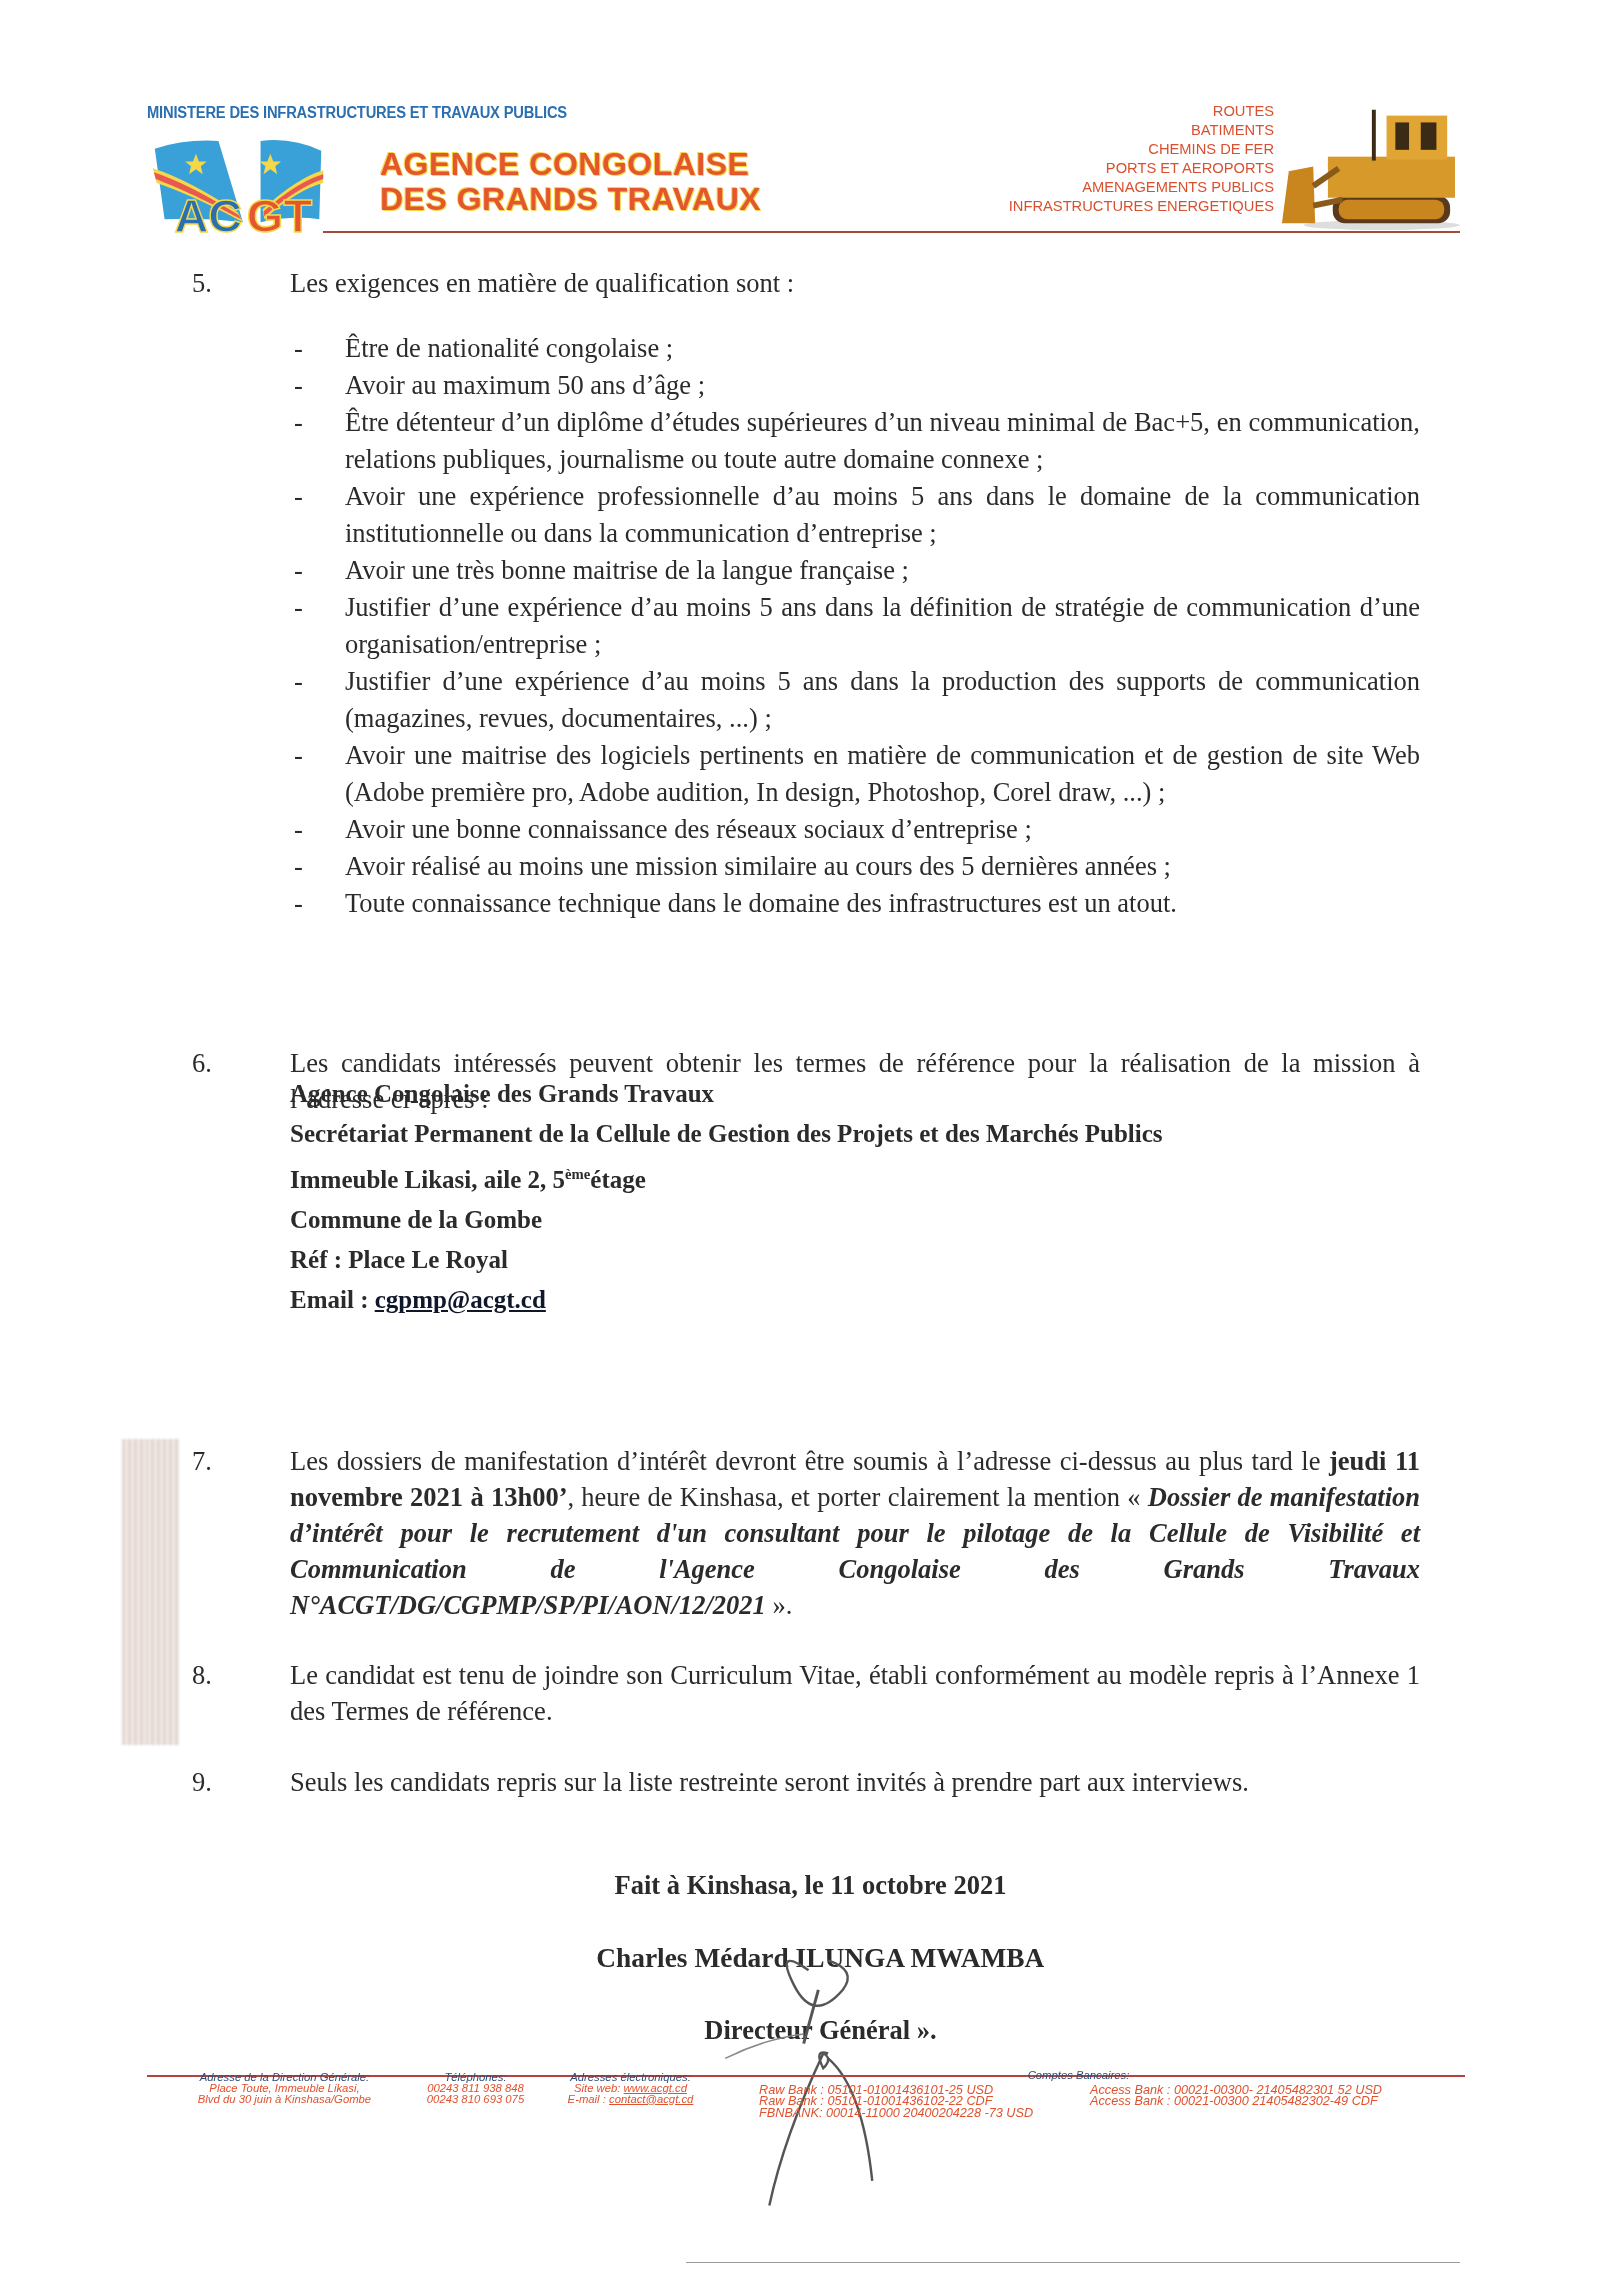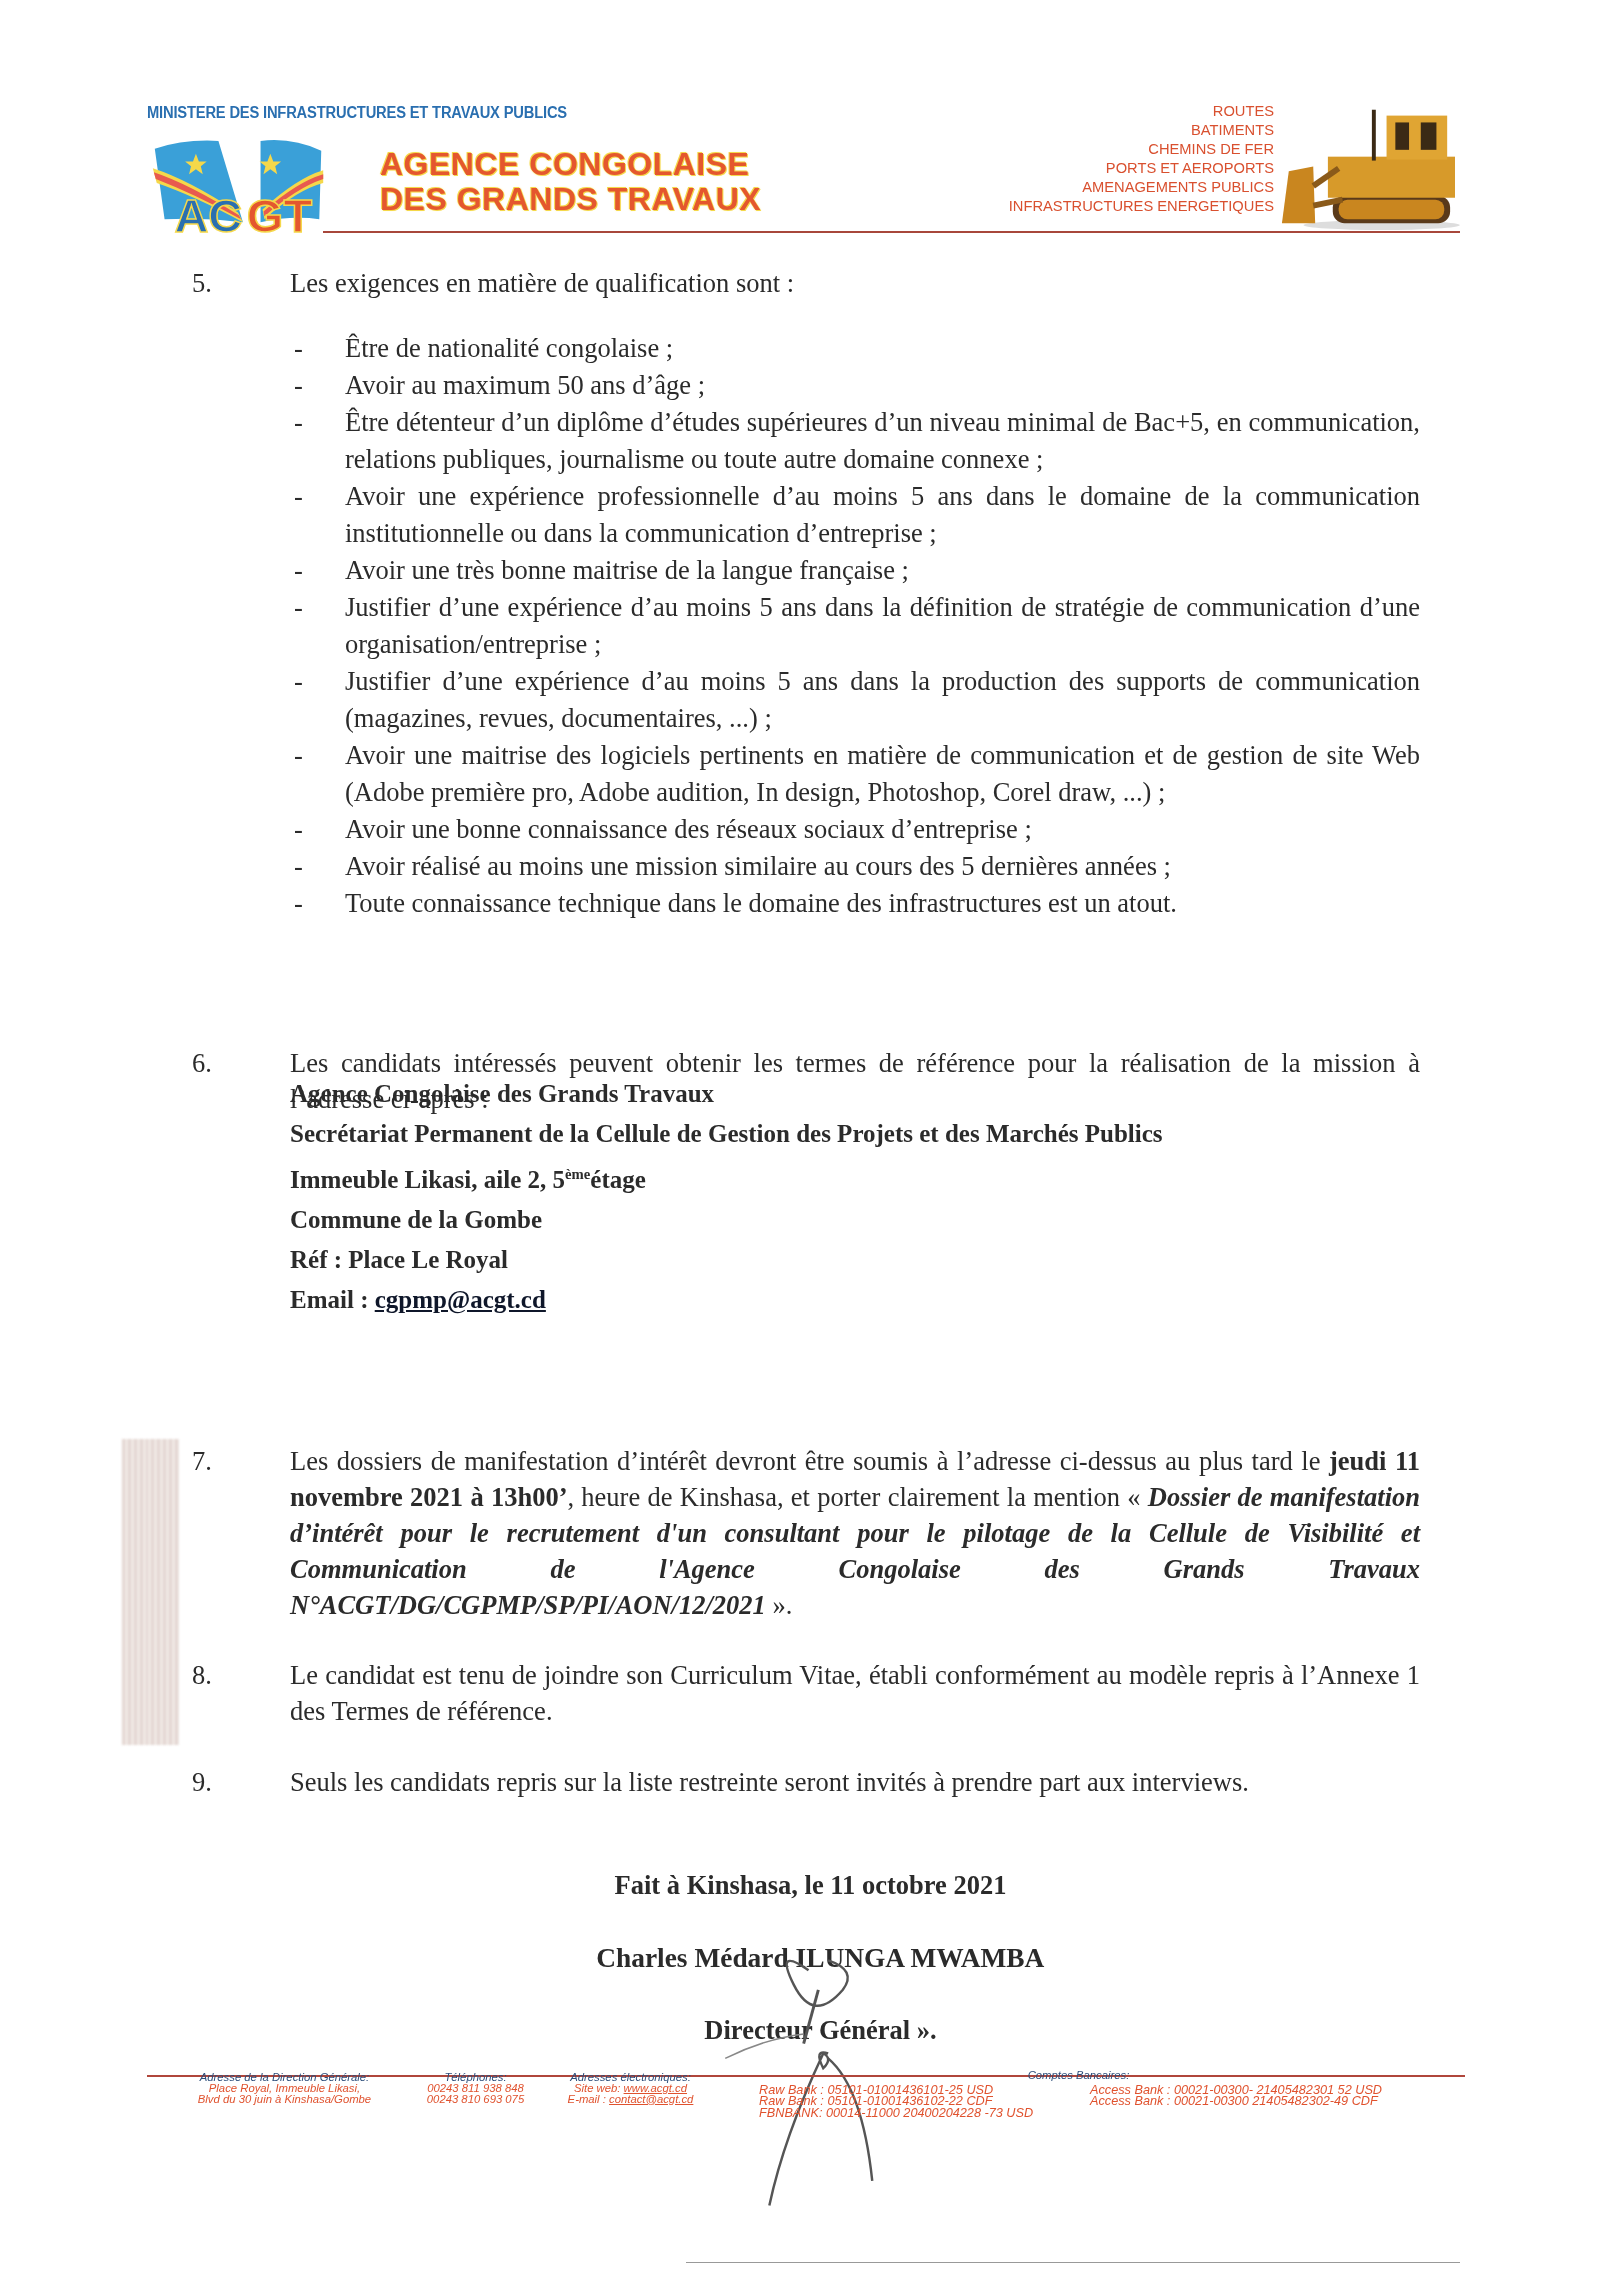--- a/index.html
+++ b/index.html
@@ -142,21 +142,21 @@
   <path d="M835 2030 L820 2085" stroke="#555" stroke-width="3"></path>
   <path d="M820 2075 Q780 2080 740 2100" fill="none" stroke="#888" stroke-width="1.5"></path>
   <path d="M845 2095 Q830 2090 840 2110 Q850 2100 840 2095 Q800 2180 785 2250" fill="none" stroke="#555" stroke-width="2.5"></path>
   <path d="M845 2100 Q880 2130 890 2225" fill="none" stroke="#555" stroke-width="2.5"></path>
 </svg>
 
 <div class="footer-rule"></div>
 
 <div class="footer" style="left:172px; width:225px">
   <div class="lbl">Adresse de la Direction Générale:</div>
-  <div class="val">Place Royal, Immeuble Likasi,</div>
+  <div class="val">Place Toute, Immeuble Likasi,</div>
   <div class="val">Blvd du 30 juin  à Kinshasa/Gombe</div>
 </div>
 <div class="footer" style="left:412px; width:127px">
   <div class="lbl">Téléphones:</div>
   <div class="val">00243 811 938 848</div>
   <div class="val">00243 810 693 075</div>
 </div>
 <div class="footer" style="left:552px; width:157px">
   <div class="lbl">Adresses électroniques:</div>
   <div class="val"><span>Site web: </span><a>www.acgt.cd</a></div>

